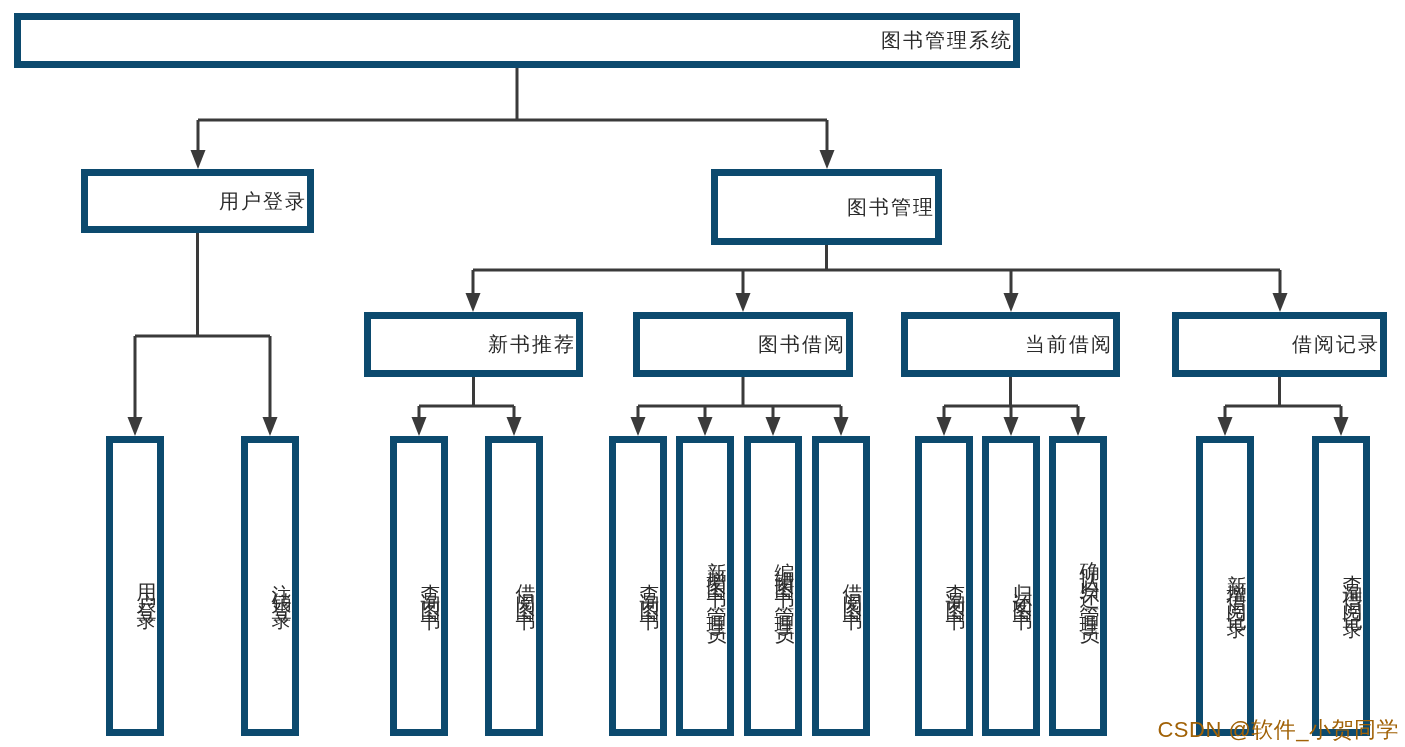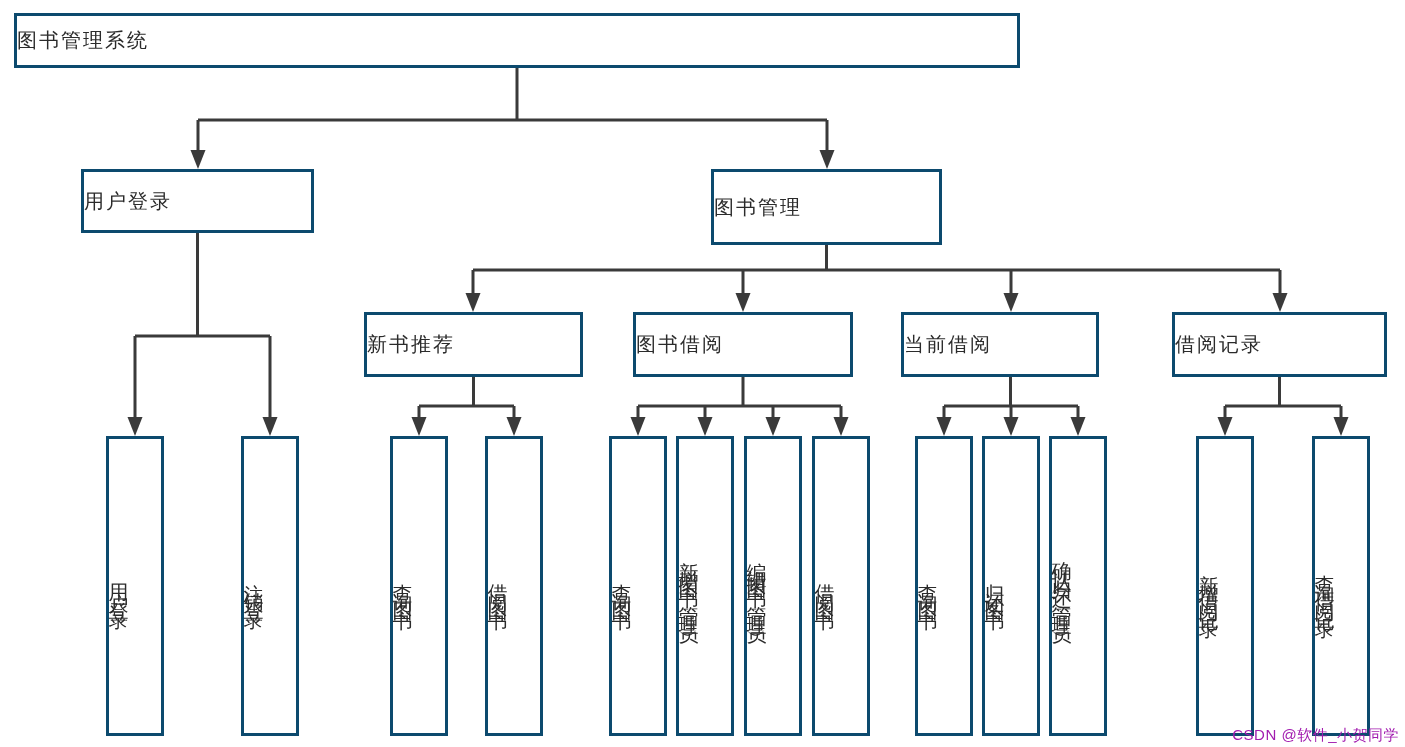--- a/index.html
+++ b/index.html
@@ -1,32 +1,32 @@
 <!DOCTYPE html>
 <html><head>
 <meta charset="utf-8">
 <style>
   html,body{margin:0;padding:0;background:#ffffff;}
   #stage{position:relative;width:1405px;height:747px;background:#ffffff;overflow:hidden;
          font-family:"Liberation Sans","DejaVu Sans",sans-serif;}
   #wires{position:absolute;left:0;top:0;width:1405px;height:747px;}
-  .box{position:absolute;box-sizing:border-box;background:#ffffff;border:3px solid #0c4a6e;
-       display:flex;align-items:center;justify-content:flex-start;color:#2b2b2b;}
+  .box{position:absolute;box-sizing:border-box;background:#ffffff;border:7px solid #0c4a6e;
+       display:flex;align-items:center;justify-content:flex-end;color:#2b2b2b;}
   .h .label{font-size:20px;letter-spacing:2px;white-space:nowrap;}
   .v .label{writing-mode:vertical-rl;text-orientation:mixed;font-size:20px;line-height:1;
             letter-spacing:9px;white-space:nowrap;}
-  .watermark{position:absolute;right:6px;bottom:2px;font-size:15px;letter-spacing:0.5px;
-             color:#a21caf;white-space:nowrap;pointer-events:none;}
+  .watermark{position:absolute;right:6px;bottom:2px;font-size:22px;letter-spacing:0.5px;
+             color:#a16207;white-space:nowrap;pointer-events:none;}
   
   .n-root{left:14px;top:13px;width:1006px;height:55px;}
   .n-login{left:81px;top:169px;width:233px;height:64px;}
   .n-bookmgmt{left:711px;top:169px;width:231px;height:76px;}
   .n-recommend{left:364px;top:312px;width:219px;height:65px;}
   .n-borrow{left:633px;top:312px;width:220px;height:65px;}
-  .n-current{left:901px;top:312px;width:198px;height:65px;}
+  .n-current{left:901px;top:312px;width:219px;height:65px;}
   .n-records{left:1172px;top:312px;width:215px;height:65px;}
   .leaf{top:436px;width:58px;height:300px;}
   .n-l-userlogin{left:106px;}  .n-l-logout{left:241px;}
   .n-l-rec-query{left:390px;}  .n-l-rec-borrow{left:485px;}
   .n-l-bor-query{left:609px;}  .n-l-bor-add{left:676px;}
   .n-l-bor-edit{left:744px;}   .n-l-bor-borrow{left:812px;}
   .n-l-cur-query{left:915px;}  .n-l-cur-return{left:982px;}
   .n-l-cur-confirm{left:1049px;}
   .n-l-recd-add{left:1196px;}  .n-l-recd-query{left:1312px;}
 </style>

